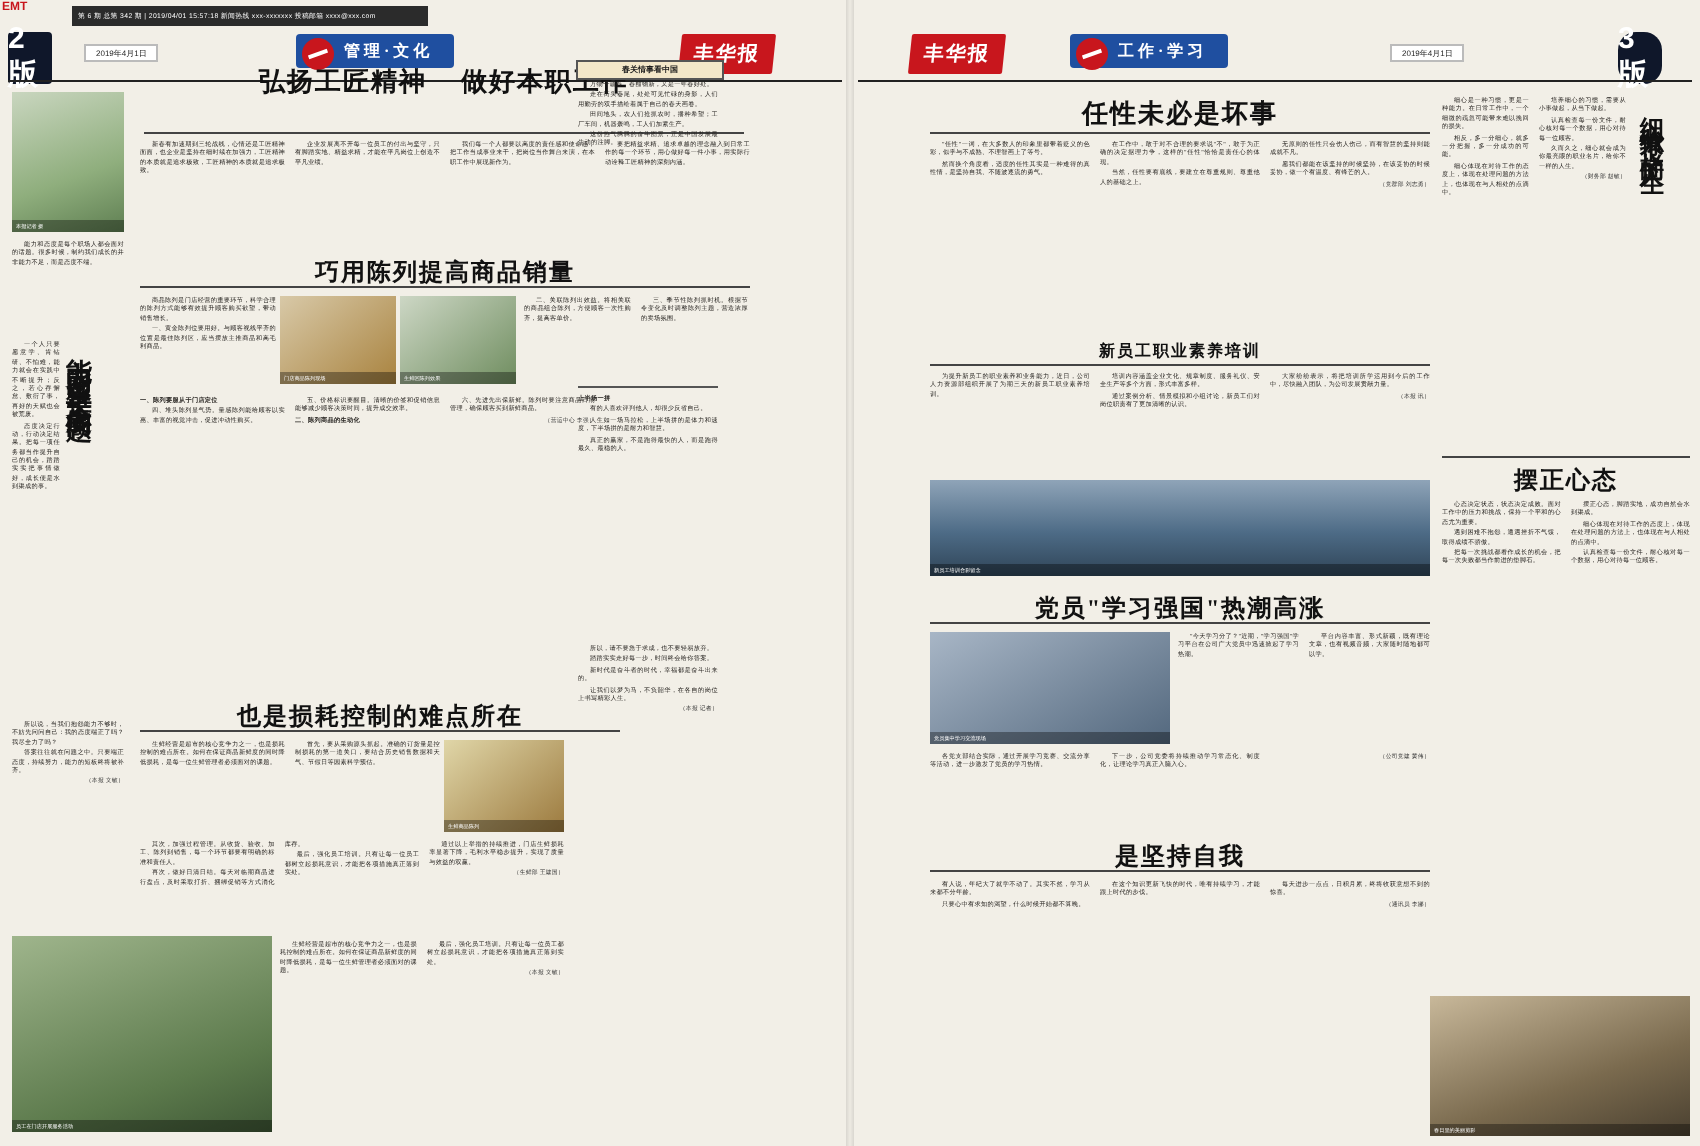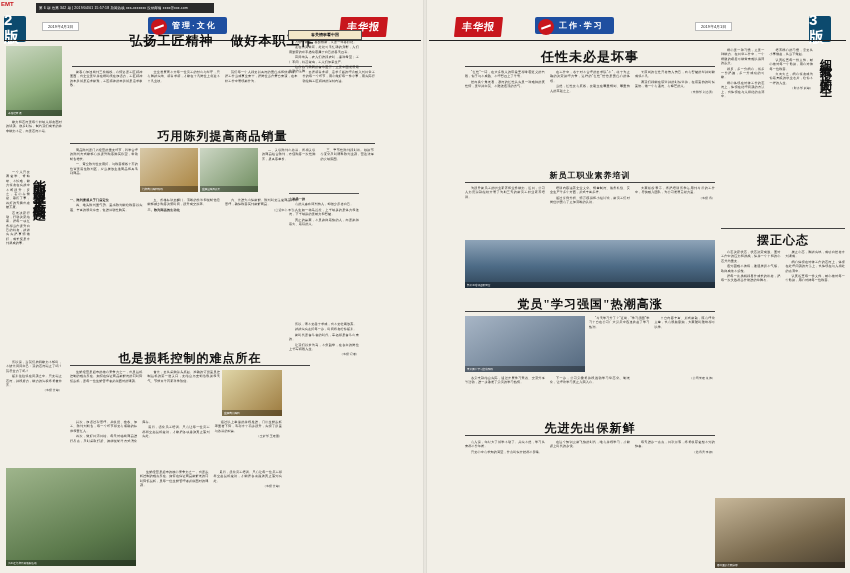--- a/index.html
+++ b/index.html
@@ -16,21 +16,21 @@
     font-size:3.1px;line-height:1.42;text-align:justify;color:#25221f;
     letter-spacing:.15px;
   }
   .col-text p{margin:0 0 1px 0;text-indent:6px;}
 
   
   .leftpage{position:absolute;left:0;top:0;width:425px;height:573px;background:#f2efe7;}
   .rightpage{position:absolute;left:425px;top:0;width:425px;height:573px;background:#f2efe7;}
   .pagenum-badge{
     position:absolute;left:4px;top:4px;width:22px;height:26px;
-    background:#0c4a6e;color:#fff;border-radius:2px;
+    background:#0f172a;color:#fff;border-radius:2px;
     display:flex;align-items:center;justify-content:center;
     font-size:15px;font-weight:bold;font-family:"Liberation Sans",sans-serif;
   }
   .date-box{
     position:absolute;top:11px;font-size:4px;color:#222;background:#fff;
     border:.5px solid #bbb;padding:1px 5px;font-family:"Liberation Sans",sans-serif;
   }
   .banner-title{
     position:absolute;top:6px;display:flex;align-items:center;gap:4px;
     background:#1f4fa0;color:#fff;padding:3px 10px 3px 24px;border-radius:2px;
@@ -231,21 +231,21 @@
 
     <div class="paper-logo" style="left:30px;top:17px;">丰华报</div>
 
     <div class="banner-title" style="left:110px;top:17px;">
       <span class="globe"></span>
       <span>工作·学习</span>
     </div>
 
     <div class="date-box" style="left:270px;top:22px;">2019年4月1日</div>
 
-    <div class="pagenum-badge" style="left:384px;top:16px;">3版</div>
+    <div class="pagenum-badge" style="left:384px;top:16px;border-radius:9px;">3版</div>
 
     <div style="position:absolute;left:4px;top:40px;width:417px;border-top:1px solid #222;"></div>
 
     <div class="headline h-big" style="position:absolute;left:40px;top:48px;width:250px;">任性未必是坏事</div>
     <div style="position:absolute;left:40px;top:66px;width:250px;border-top:.6px solid #444;"></div>
 
     <div class="col-text" style="position:absolute;left:40px;top:70px;width:250px;height:96px;column-count:3;column-gap:5px;overflow:hidden;">
       <p>"任性"一词，在大多数人的印象里都带着贬义的色彩，似乎与不成熟、不理智画上了等号。</p>
       <p>然而换个角度看，适度的任性其实是一种难得的真性情，是坚持自我、不随波逐流的勇气。</p>
       <p>在工作中，敢于对不合理的要求说"不"，敢于为正确的决定据理力争，这样的"任性"恰恰是责任心的体现。</p>
@@ -280,21 +280,21 @@
     <div class="col-text" style="position:absolute;left:164px;top:316px;width:126px;height:56px;column-count:2;column-gap:5px;overflow:hidden;">
       <p>"今天学习分了？"近期，"学习强国"学习平台在公司广大党员中迅速掀起了学习热潮。</p>
       <p>平台内容丰富、形式新颖，既有理论文章，也有视频音频，大家随时随地都可以学。</p>
     </div>
     <div class="col-text" style="position:absolute;left:40px;top:376px;width:250px;height:40px;column-count:3;column-gap:5px;overflow:hidden;">
       <p>各党支部结合实际，通过开展学习竞赛、交流分享等活动，进一步激发了党员的学习热情。</p>
       <p>下一步，公司党委将持续推动学习常态化、制度化，让理论学习真正入脑入心。</p>
       <div class="sigline">（公司党建 黄伟）</div>
     </div>
 
-    <div class="headline h-mid hl-red" style="position:absolute;left:40px;top:420px;width:250px;">先进先出保新鲜</div>
+    <div class="headline h-mid hl-red" style="position:absolute;left:40px;top:420px;width:250px;">是坚持自我</div>
     <div style="position:absolute;left:40px;top:435px;width:250px;border-top:.6px solid #444;"></div>
 
     <div class="col-text" style="position:absolute;left:40px;top:440px;width:250px;height:60px;column-count:3;column-gap:5px;overflow:hidden;">
       <p>有人说，年纪大了就学不动了。其实不然，学习从来都不分年龄。</p>
       <p>只要心中有求知的渴望，什么时候开始都不算晚。</p>
       <p>在这个知识更新飞快的时代，唯有持续学习，才能跟上时代的步伐。</p>
       <p>每天进步一点点，日积月累，终将收获意想不到的惊喜。</p>
       <div class="sigline">（通讯员 李娜）</div>
     </div>
 

